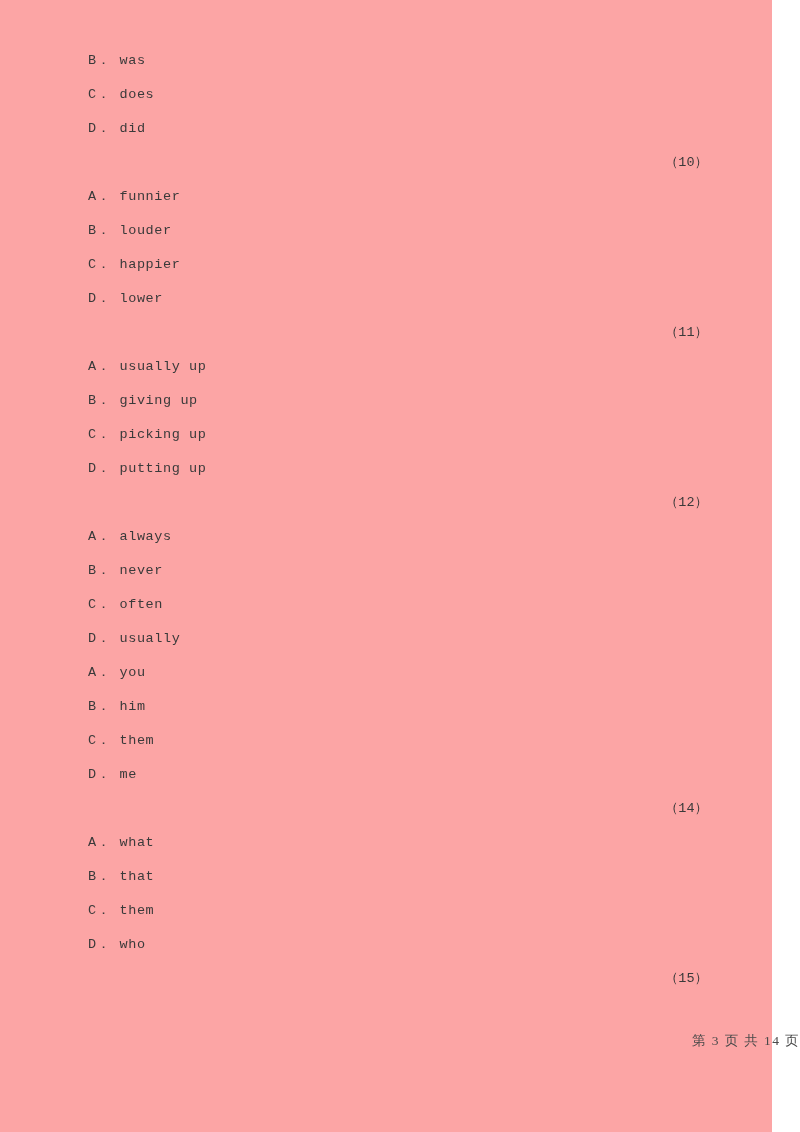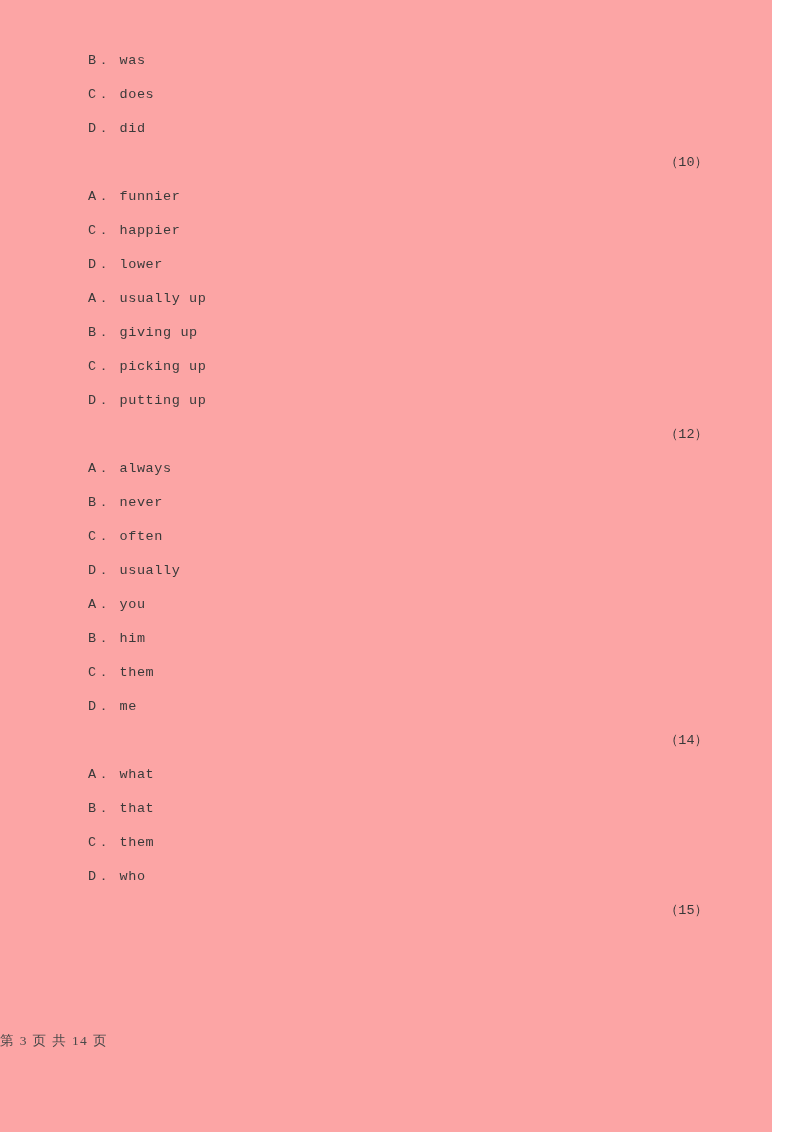--- a/index.html
+++ b/index.html
@@ -42,41 +42,43 @@
   .line.qnum {
     padding-left: 4px;
     letter-spacing: 0px;
     text-align: right;
   }
   .footer {
     position: absolute;
     left: 0;
     top: 1032px;
     width: 800px;
-    text-align: left;
+    text-align: right;
     font-size: 13.5px;
     color: #4a4a4a;
     letter-spacing: 1.4px;
     white-space: pre;
     font-family: "Liberation Serif", "DejaVu Serif", serif;
   }
 </style>
 </head>
 <body>
 
 <div class="page">
 
   <div class="content">
       <div class="line option">B． was</div>
       <div class="line option">C． does</div>
       <div class="line option">D． did</div>
       <div class="line qnum">（10）</div>
       <div class="line option">A． funnier</div>
+      <div class="line option">B． louder</div>
       <div class="line option">C． happier</div>
       <div class="line option">D． lower</div>
+      <div class="line qnum">（11）</div>
       <div class="line option">A． usually up</div>
       <div class="line option">B． giving up</div>
       <div class="line option">C． picking up</div>
       <div class="line option">D． putting up</div>
       <div class="line qnum">（12）</div>
       <div class="line option">A． always</div>
       <div class="line option">B． never</div>
       <div class="line option">C． often</div>
       <div class="line option">D． usually</div>
       <div class="line option">A． you</div>

